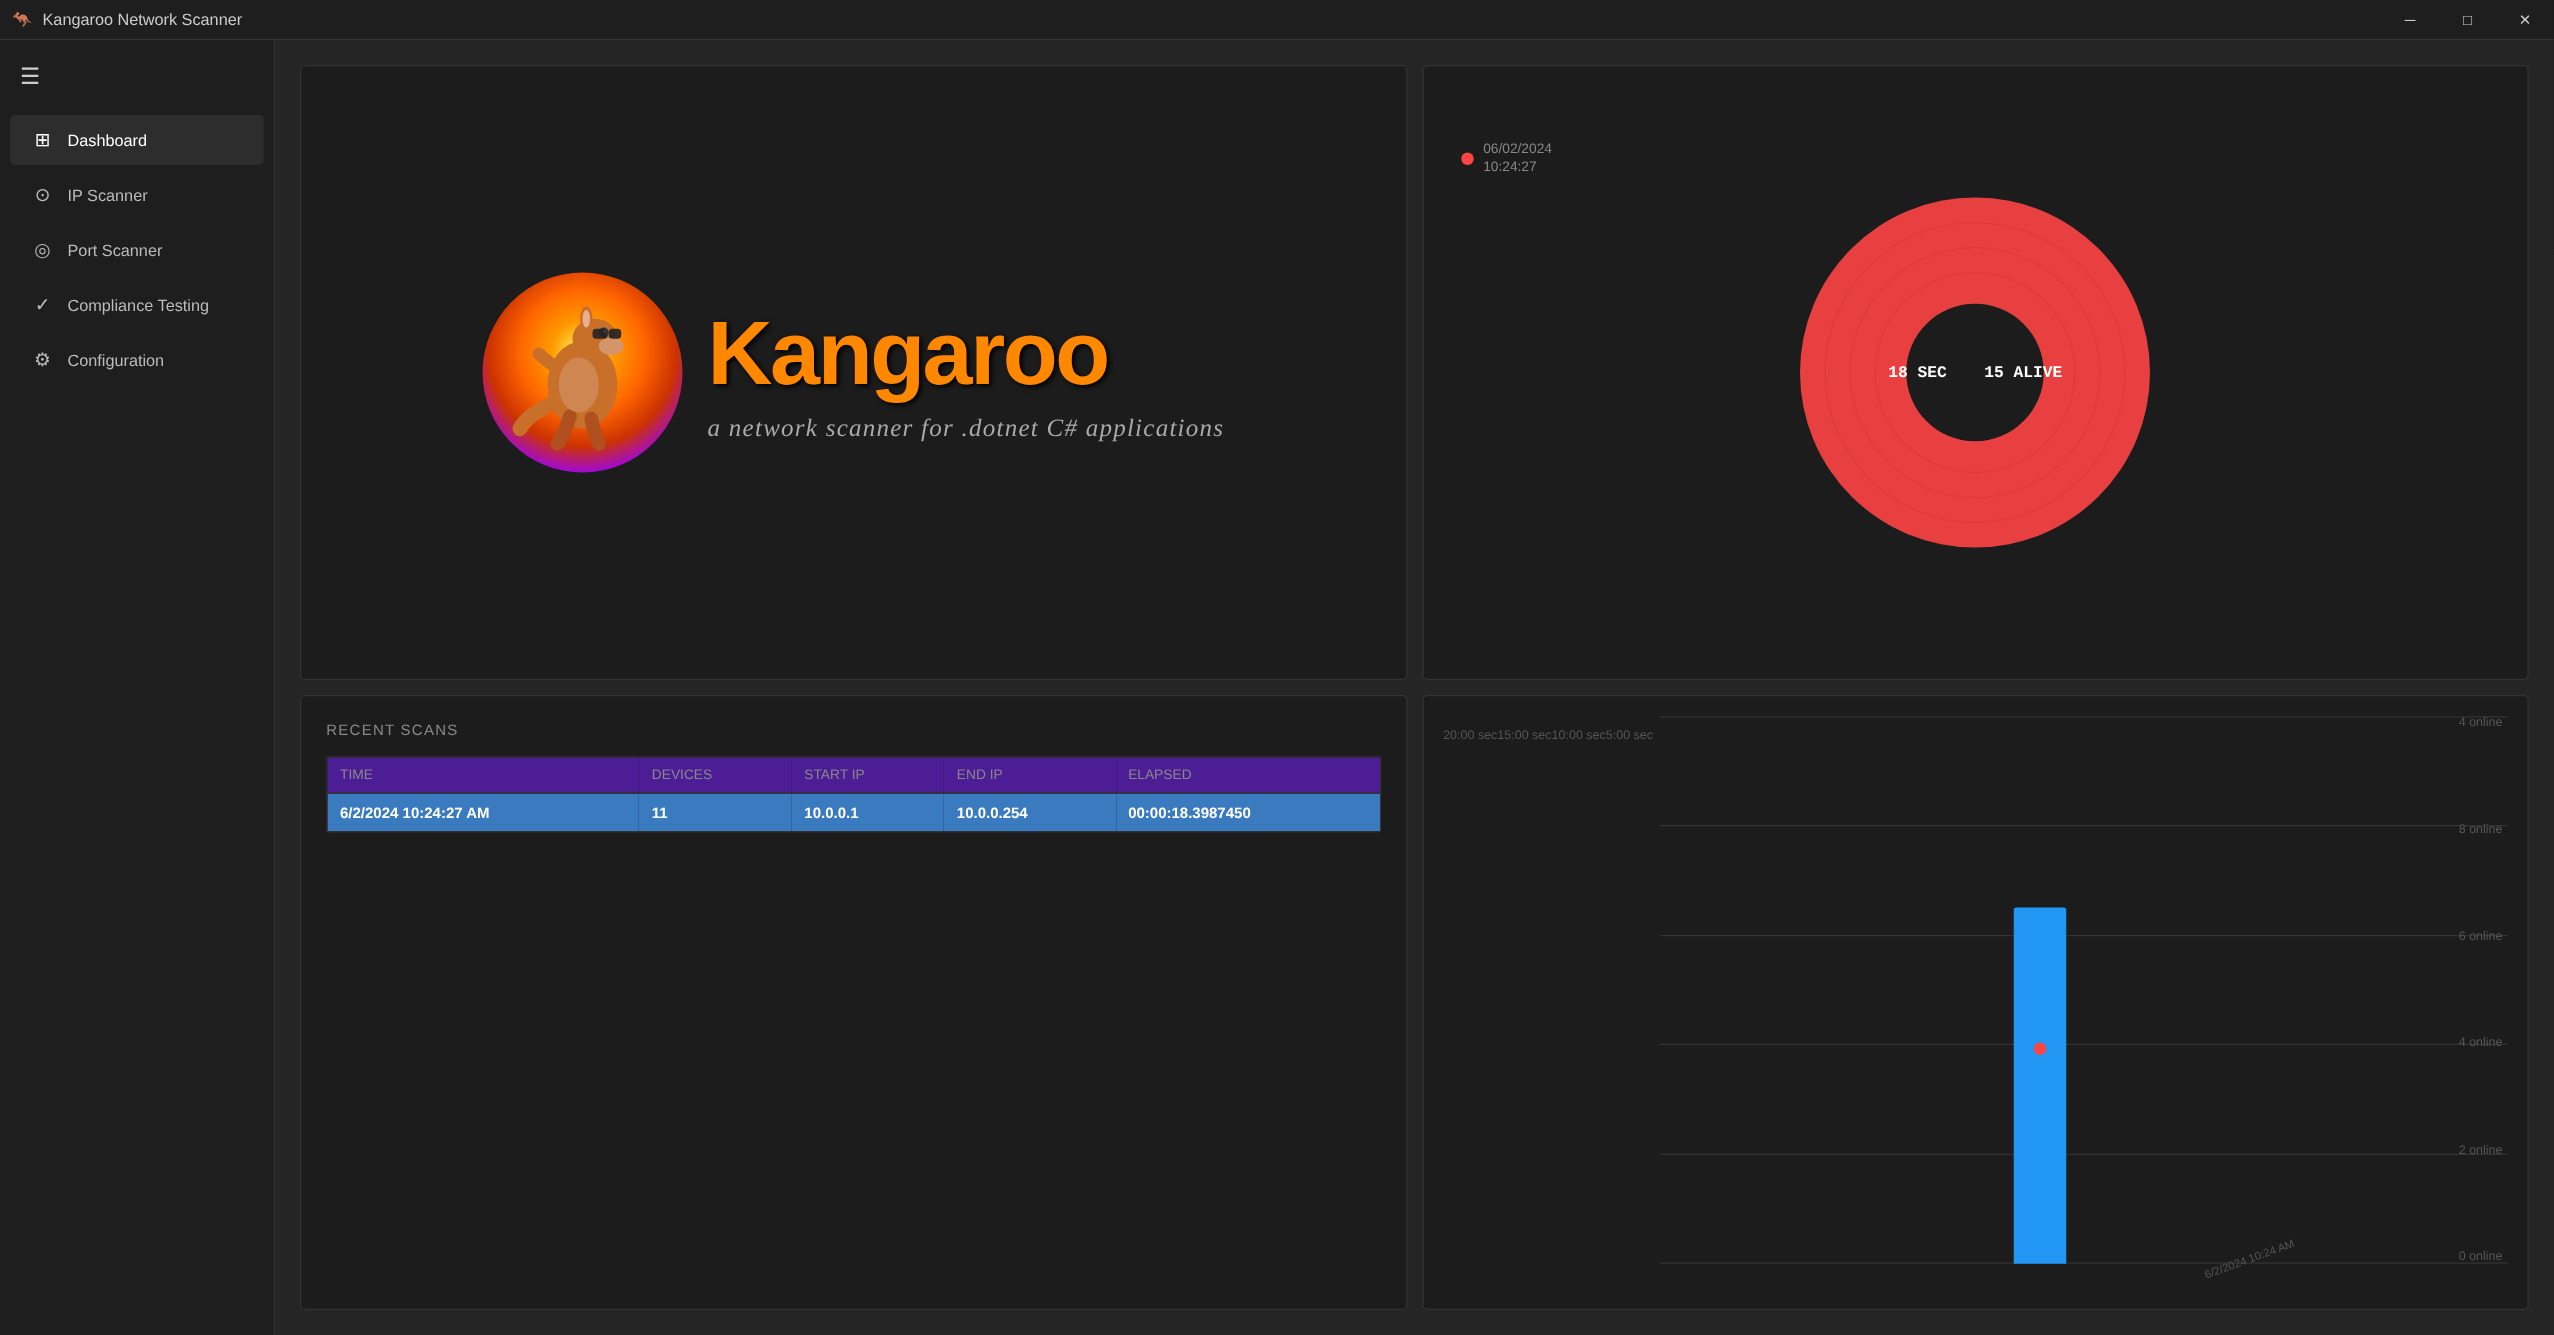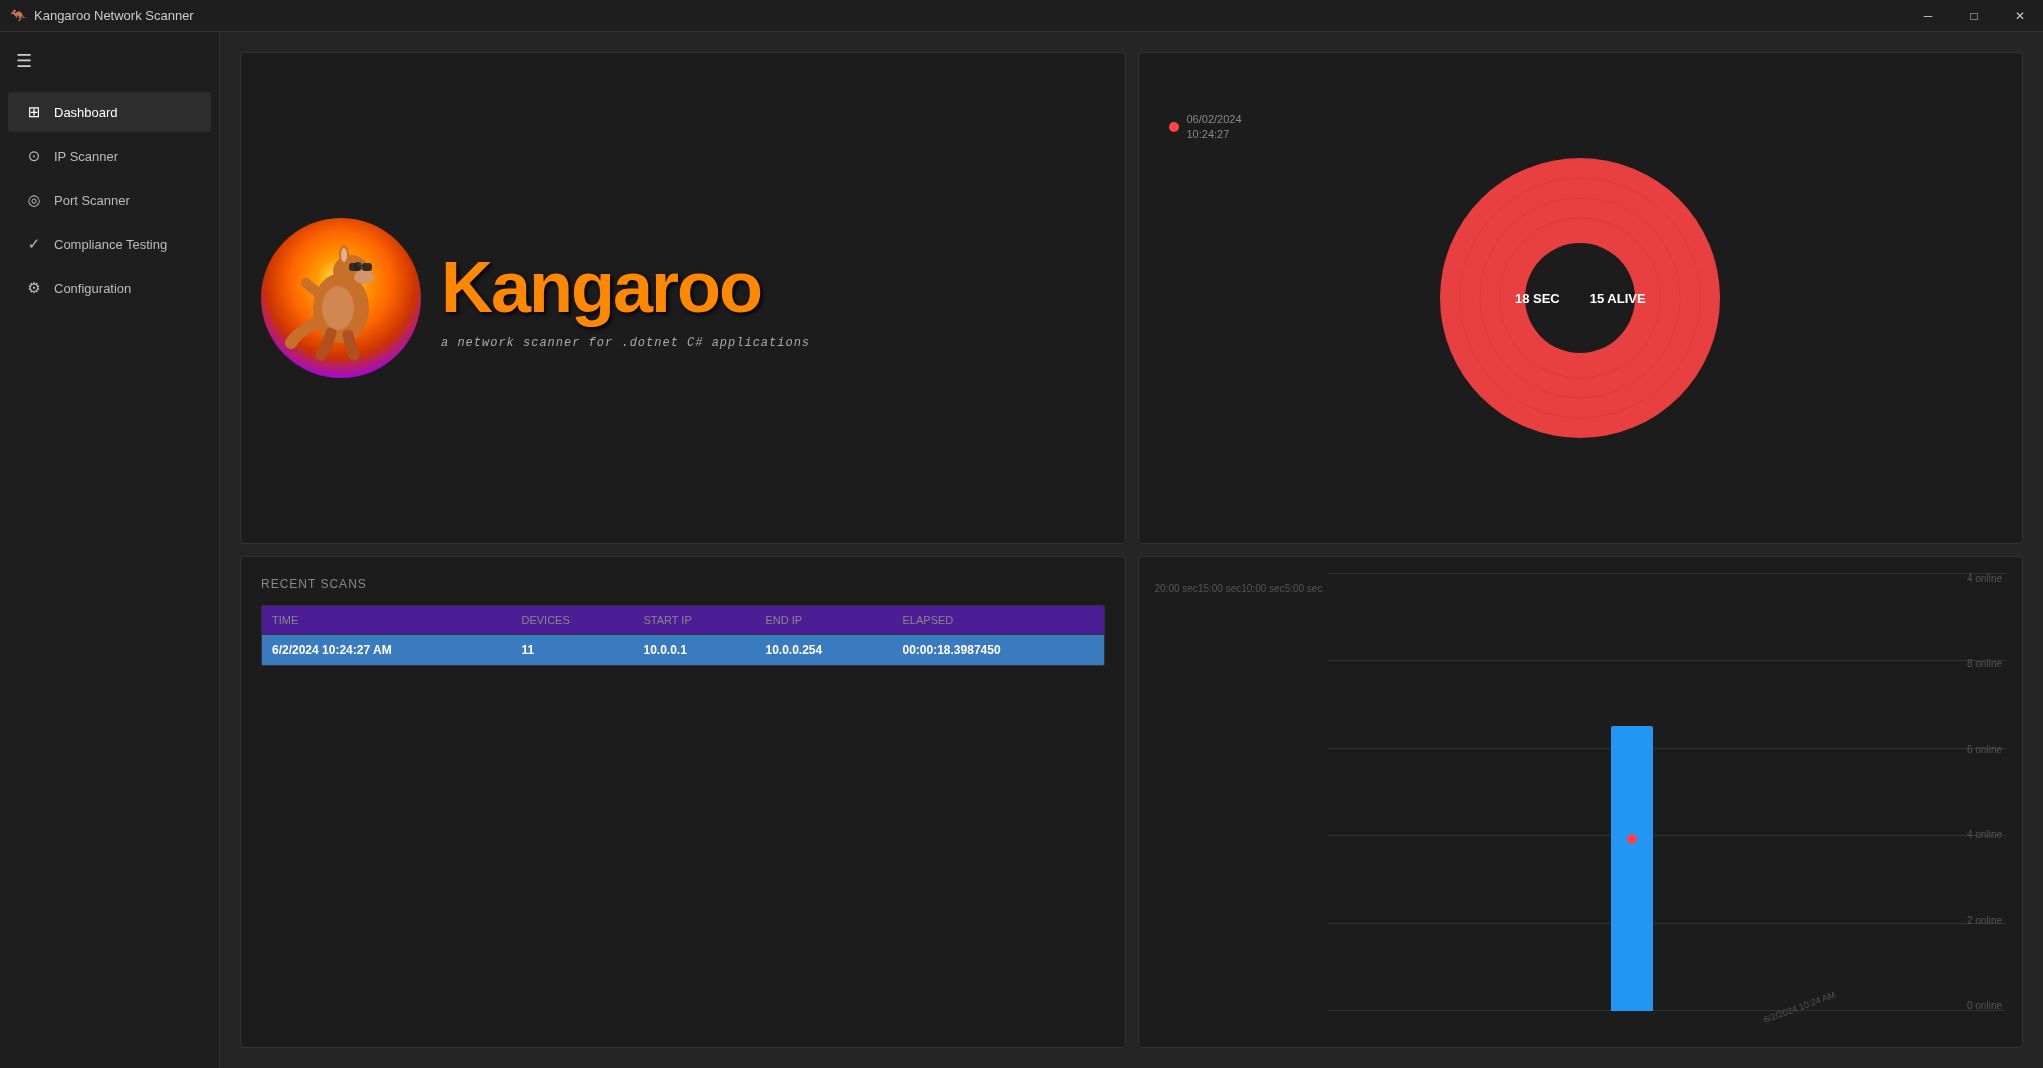--- a/index.html
+++ b/index.html
@@ -109,20 +109,21 @@
       background: #1c1c1c;
       border-radius: 4px;
       overflow: hidden;
       border: 1px solid #333;
     }
 
     
     .panel-logo {
       display: flex;
       align-items: center;
+      justify-content: center;
       padding: 20px;
     }
 
     .kangaroo-logo {
       display: flex;
       align-items: center;
       gap: 20px;
     }
 
     .logo-circle {
@@ -152,24 +153,24 @@
     .logo-main-text {
       font-size: 72px;
       font-weight: bold;
       color: #f80;
       font-family: 'Arial Black', sans-serif;
       letter-spacing: -2px;
       text-shadow: 2px 2px 4px #000;
     }
 
     .logo-sub-text {
-      font-size: 12px;
+      font-size: 20px;
       color: #aaa;
       font-style: italic;
-      font-family: Liberation Mono, monospace;
+      font-family: Liberation Serif, serif;
       letter-spacing: 1px;
     }
 
     
     .panel-chart {
       display: flex;
       align-items: center;
       justify-content: center;
       padding: 20px;
       position: relative;
@@ -216,20 +217,21 @@
       transform: translate(-50%, -50%);
       display: flex;
       gap: 30px;
       align-items: center;
       color: #ccc;
       font-size: 14px;
     }
 
     .donut-label {
       text-align: center;
+      font-family: Liberation Mono, monospace;
     }
 
     .donut-label-value {
       font-size: 13px;
       font-weight: bold;
       color: #fff;
     }
 
     
     .panel-scans {

